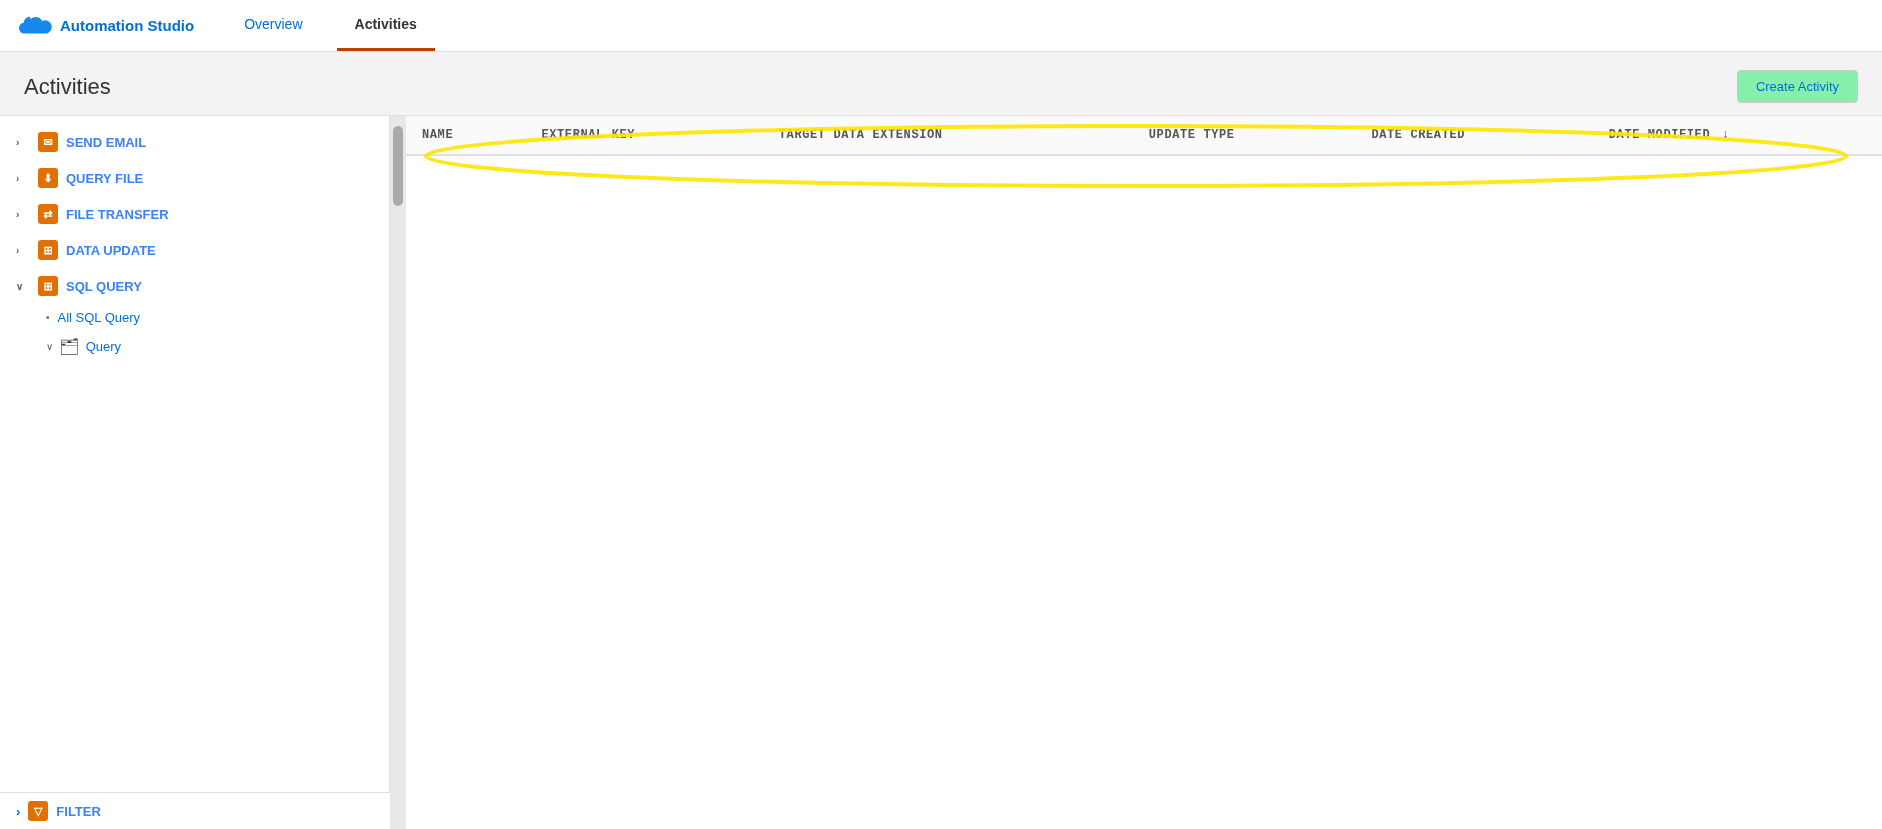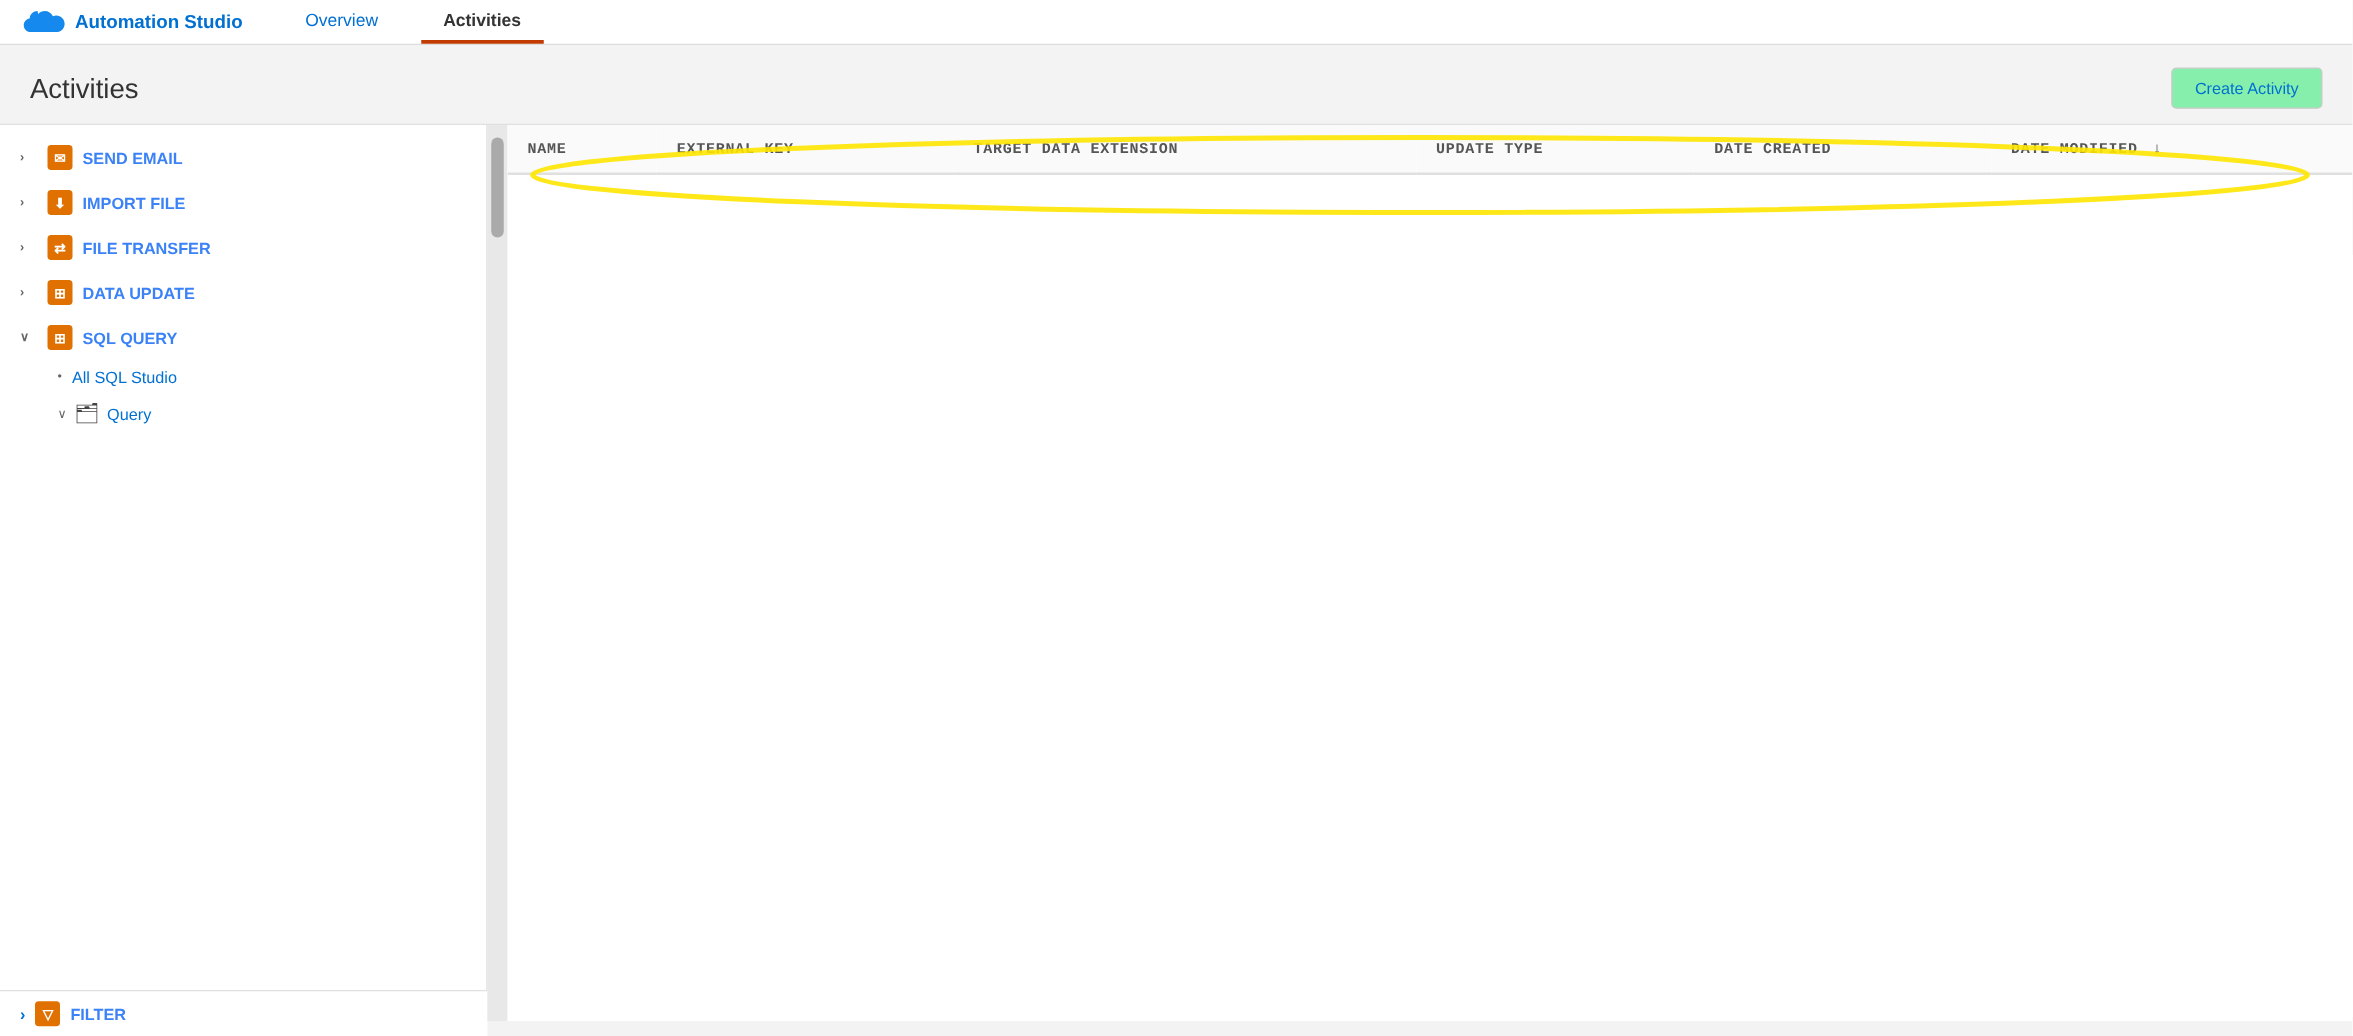--- a/index.html
+++ b/index.html
@@ -4,21 +4,21 @@
   <style>
     * { box-sizing: border-box; margin: 0; padding: 0; }
     body { font-family: 'Salesforce Sans', Arial, sans-serif; background: #f3f3f3; font-size: 13px; color: #333; }
 
     
     .top-nav {
       background: #fff;
       border-bottom: 1px solid #ddd;
       display: flex;
       align-items: stretch;
-      height: 36px;
+      height: 52px;
       padding: 0 16px;
     }
     .top-nav .logo-area {
       display: flex;
       align-items: center;
       gap: 8px;
       margin-right: 32px;
     }
     .salesforce-cloud {
       width: 36px;
@@ -254,21 +254,21 @@
 
     <div class="sidebar-item">
       <span class="chevron">›</span>
       <span class="item-icon icon-orange">✉</span>
       <span class="item-label">SEND EMAIL</span>
     </div>
 
     <div class="sidebar-item">
       <span class="chevron">›</span>
       <span class="item-icon icon-orange">⬇</span>
-      <span class="item-label">IMPORT FILE</span>
+      <span class="item-label">QUERY FILE</span>
     </div>
 
     <div class="sidebar-item">
       <span class="chevron">›</span>
       <span class="item-icon icon-orange">⇄</span>
       <span class="item-label">FILE TRANSFER</span>
     </div>
 
     <div class="sidebar-item">
       <span class="chevron">›</span>
@@ -278,21 +278,21 @@
 
     <div class="sidebar-item">
       <span class="chevron">∨</span>
       <span class="item-icon icon-orange">⊞</span>
       <span class="item-label">SQL QUERY</span>
     </div>
 
     <div class="sidebar-sub">
       <div class="sidebar-sub-item">
         <span class="bullet">•</span>
-        <span>All SQL Studio</span>
+        <span>All SQL Query</span>
       </div>
       <div class="sidebar-sub-folder">
         <span class="chevron" style="font-size:10px; color:#666;">∨</span>
         <span class="folder-icon">🗂</span>
         <span>Query</span>
       </div>
     </div>
 
     <div class="sidebar-divider"></div>
 

